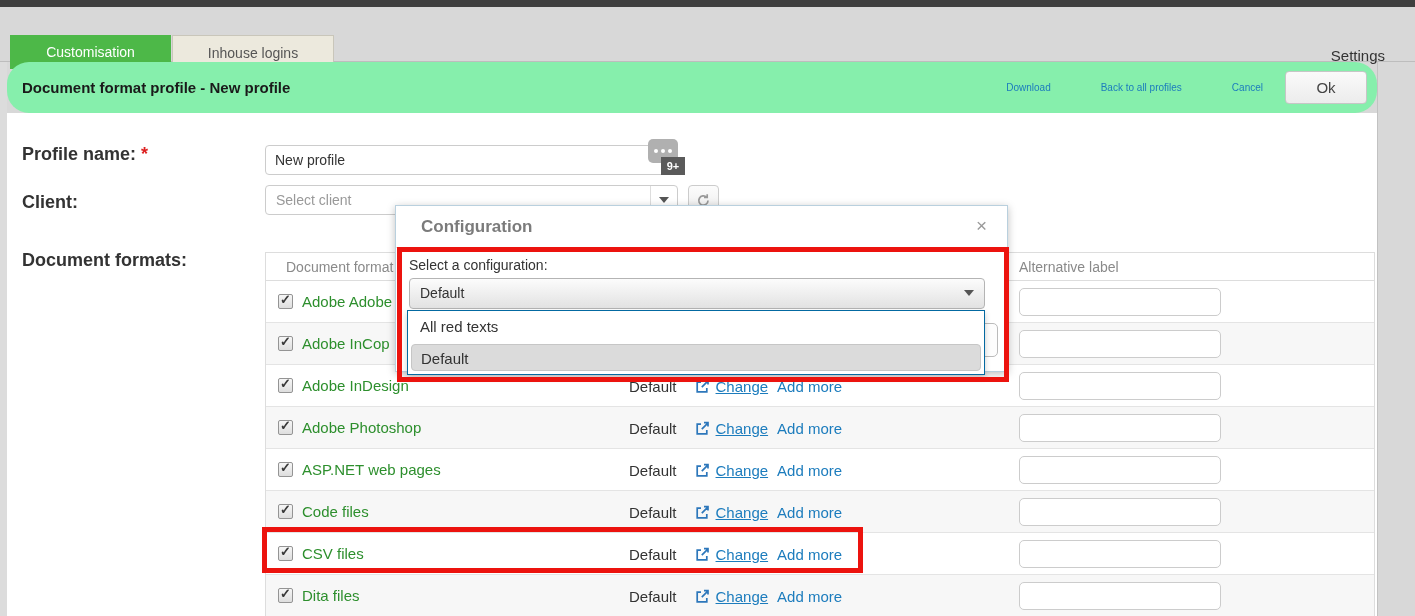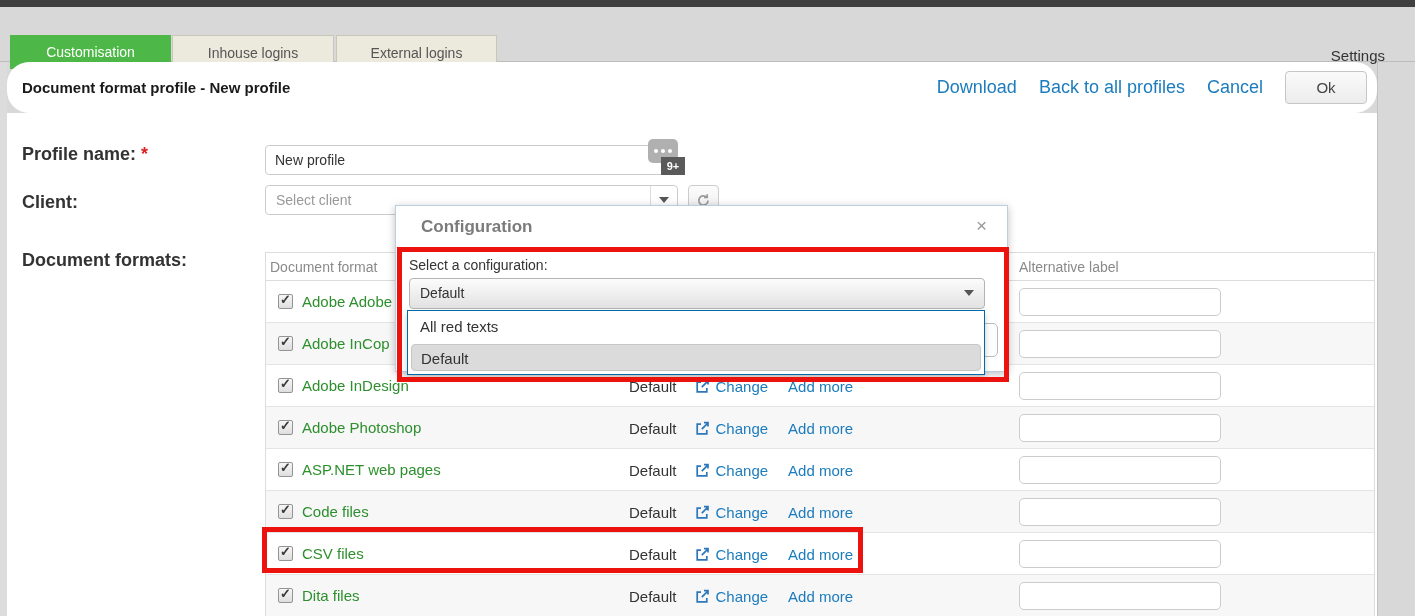--- a/index.html
+++ b/index.html
@@ -15,24 +15,24 @@
   .tab.active { background:#4db848; color:#fff; border:none; }
   .tab.inactive { background:#ece9dd; color:#555; border:1px solid #c9c6ba; border-bottom:none; }
   .tab1 { left:10px;  width:161px; }
   .tab2 { left:172px; width:162px; }
   .tab3 { left:336px; width:161px; }
 
   
   .left-strip { position:absolute; left:0; top:62px; width:7px; height:554px; background:#dcdcdc; }
   .right-margin { position:absolute; left:1377px; top:62px; width:38px; height:554px; background:#d8d8d8; border-left:1px solid #c2c2c2; }
 
-  .header-bar { position:absolute; left:7px; top:62px; width:1370px; height:51px; background:#ffffff;border-radius:22px; }
+  .header-bar { position:absolute; left:7px; top:62px; width:1370px; height:51px; background:#86efac;border-radius:22px; }
   .page-title { position:absolute; left:15px; top:0; height:51px; line-height:51px; font-size:15px; font-weight:bold; color:#1a1a1a; }
   .header-actions { position:absolute; right:10px; top:0; height:51px; display:flex; align-items:center; gap:22px; }
-  .hlink { color:#1c7cbd; font-size:18px; cursor:pointer; text-decoration:none; }
+  .hlink { color:#1c7cbd; font-size:10px; cursor:pointer; text-decoration:none;margin-left:28px; }
   .ok-btn { width:82px; height:33px; border:1px solid #c6c6c6; border-radius:4px; background:linear-gradient(#fafafa,#ececec); font-size:15px; color:#444; cursor:pointer; font-family:inherit; }
 
   .main { position:absolute; left:7px; top:113px; width:1370px; height:503px; background:#fff; }
 
   .flabel { position:absolute; left:15px; font-weight:bold; font-size:18px; color:#333; }
   .req { color:#d22; }
 
   .txt-input { position:absolute; border:1px solid #ccc; border-radius:4px; background:#fff; font-family:inherit; font-size:14px; color:#333; padding:0 9px; }
   #profile-input { left:258px; top:32px; width:412px; height:30px; }
 
@@ -44,32 +44,32 @@
   
   .client-select { position:absolute; left:258px; top:72px; width:413px; height:30px; border:1px solid #ccc; border-radius:4px; background:#fff; cursor:pointer; }
   .client-ph { position:absolute; left:10px; top:0; line-height:28px; color:#999; font-size:14px; }
   .sel-arrow-box { position:absolute; right:0; top:0; width:27px; height:28px; border-left:1px solid #ddd; display:flex; align-items:center; justify-content:center; }
   .tri-down { width:0; height:0; border-left:5px solid transparent; border-right:5px solid transparent; border-top:6px solid #555; }
   .refresh-btn { position:absolute; left:681px; top:72px; width:31px; height:30px; border:1px solid #ccc; border-radius:4px; background:linear-gradient(#fcfcfc,#ececec); display:flex; align-items:center; justify-content:center; cursor:pointer; }
 
   
   .fmt-table { position:absolute; left:258px; top:139px; width:1110px; height:364px; border:1px solid #ddd; border-bottom:none; background:#fff; }
   .thead { position:relative; height:28px; border-bottom:1px solid #ddd; color:#8a8a8a; font-size:14px; }
-  .th-doc { position:absolute; left:4px; top:0; line-height:28px; }
+  .th-doc { position:absolute; left:20px; top:0; line-height:28px; }
   .th-alt { position:absolute; left:753px; top:0; line-height:28px; }
   .trow { position:relative; height:42px; border-bottom:1px solid #e4e4e4; background:#fff; }
   .trow.alt { background:#f7f7f7; }
   .cb { position:absolute; left:12px; top:13px; width:15px; height:15px; border:1px solid #949494; border-radius:2px; background:linear-gradient(#f6f6f6,#dedede); cursor:pointer; }
   .cb .check { position:absolute; left:1px; top:-3px; font-size:13px; font-weight:bold; color:#3a3a3a; }
   .fmt-link { position:absolute; left:36px; top:0; line-height:42px; color:#2d8f2d; font-size:15px; cursor:pointer; text-decoration:none; }
   .cfg { position:absolute; left:363px; top:0; height:42px; display:flex; align-items:center; }
   .cfg .def { color:#333; font-size:15px; margin-right:18px; }
   .cfg svg { margin-right:6px; cursor:pointer; }
   .cfg a { color:#1c7cbd; font-size:15px; cursor:pointer; text-decoration:none; }
-  .cfg a.chg { margin-right:20px; }
+  .cfg a.chg { margin-right:9px;text-decoration:underline; }
   .alt-input { position:absolute; left:753px; top:7px; width:202px; height:28px; border:1px solid #ccc; border-radius:5px; background:#fff; font-family:inherit; font-size:14px; padding:0 8px; }
 
   
   .modal { position:absolute; left:395px; top:205px; width:613px; height:167px; background:#fff; border:1px solid #b9d0de; box-shadow:0 2px 8px rgba(0,0,0,.25); z-index:10; }
   .modal-head { position:relative; height:42px; border-bottom:1px solid #e3e3e3; }
   .modal-title { position:absolute; left:25px; top:0; line-height:42px; font-size:17px; font-weight:bold; color:#7b7b7b; }
   .modal-close { position:absolute; right:20px; top:9px; font-size:19px; color:#9a9a9a; cursor:pointer; }
   .modal-label { position:absolute; left:13px; top:51px; font-size:14px; color:#333; }
   .cfg-select { position:absolute; left:13px; top:72px; width:576px; height:31px; border:1px solid #b4b4b4; border-radius:4px; background:linear-gradient(#fcfcfc,#e2e2e2); cursor:pointer; }
   .cfg-select .val { position:absolute; left:10px; top:0; line-height:29px; font-size:14px; color:#333; }
@@ -85,21 +85,20 @@
   .annA { left:397px; top:247px; width:612px; height:135px; }
   .annB { left:262px; top:527px; width:601px; height:46px; }
 </style>
 </head>
 <body>
 
 <div class="top-strip"></div>
 <div class="top-band">
   <div class="tab tab1 active">Customisation</div>
   <div class="tab tab2 inactive">Inhouse logins</div>
-  <div class="tab tab3 inactive">External logins</div>
   <div class="settings">Settings</div>
 </div>
 
 <div class="left-strip"></div>
 <div class="right-margin"></div>
 
 <div class="header-bar">
   <div class="page-title">Document format profile - New profile</div>
   <div class="header-actions">
     <a class="hlink">Download</a>

